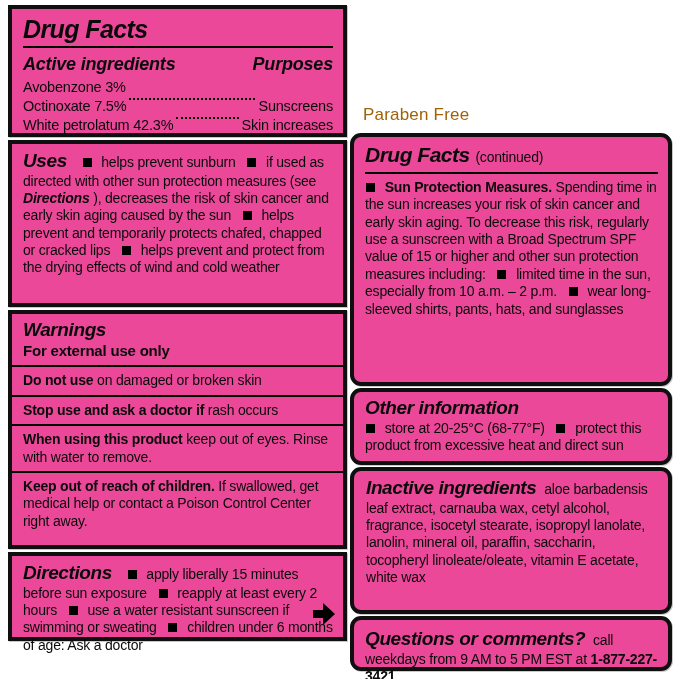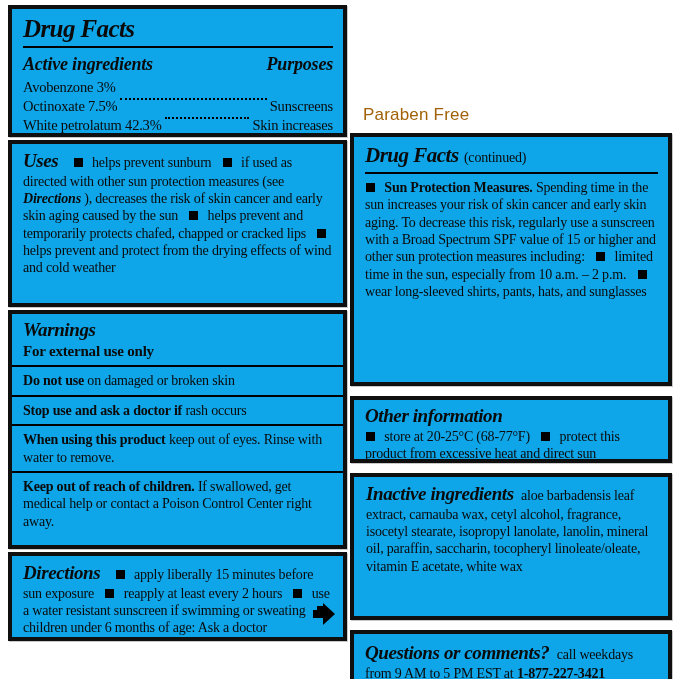--- a/index.html
+++ b/index.html
@@ -18,36 +18,35 @@
     background: #fff;
     font-size: 14px;
     line-height: 1.24;
     letter-spacing: -0.2px;
   }
   .col-left  { position: absolute; left: 8px;  top: 5px; width: 339px; }
   .col-right { position: absolute; left: 350px; top: 0;  width: 322px; }
 
   .box {
     box-sizing: border-box;
-    background: #0ea5e9;
+    background: #ec4899;
     border: 4px solid #0f0f0f;
     padding: 5px 10px 4px 11px;
     box-shadow: 1px 1px 0 #c9c9c9;
-    font-family: Liberation Serif, serif;
   }
   .col-left .box  { margin-bottom: 3px; }
-  .col-right .box { margin-bottom: 10px; }
+  .col-right .box { margin-bottom: 2px; border-radius: 11px; }
 
   
   #lbox1 { height: 132px; }
   #lbox2 { height: 167px; }
   #lbox3 { height: 239px; }
   #lbox4 { height: 89px; position: relative; }
   #rbox1 { height: 253px; }
-  #rbox2 { height: 67px;  }
+  #rbox2 { height: 77px;  }
   #rbox3 { height: 147px; padding-left: 12px; }
   #rbox4 { height: 55px; padding-top: 7px; }
 
   .df-title {
     font-size: 25px;
     font-weight: bold;
     font-style: italic;
     letter-spacing: -0.6px;
     line-height: 1.05;
     padding-top: 2px;

